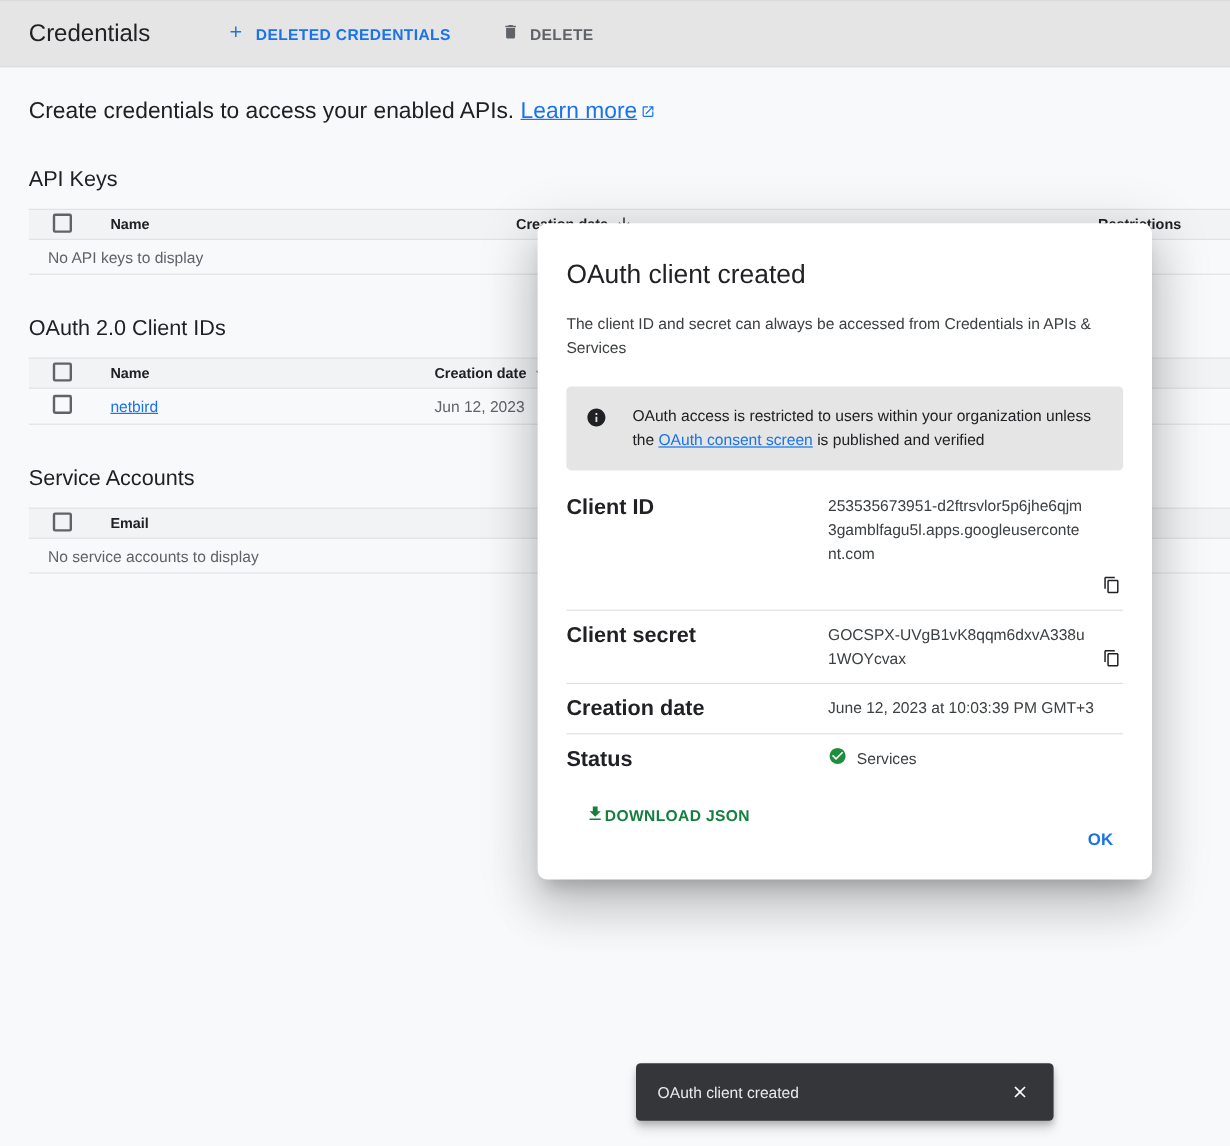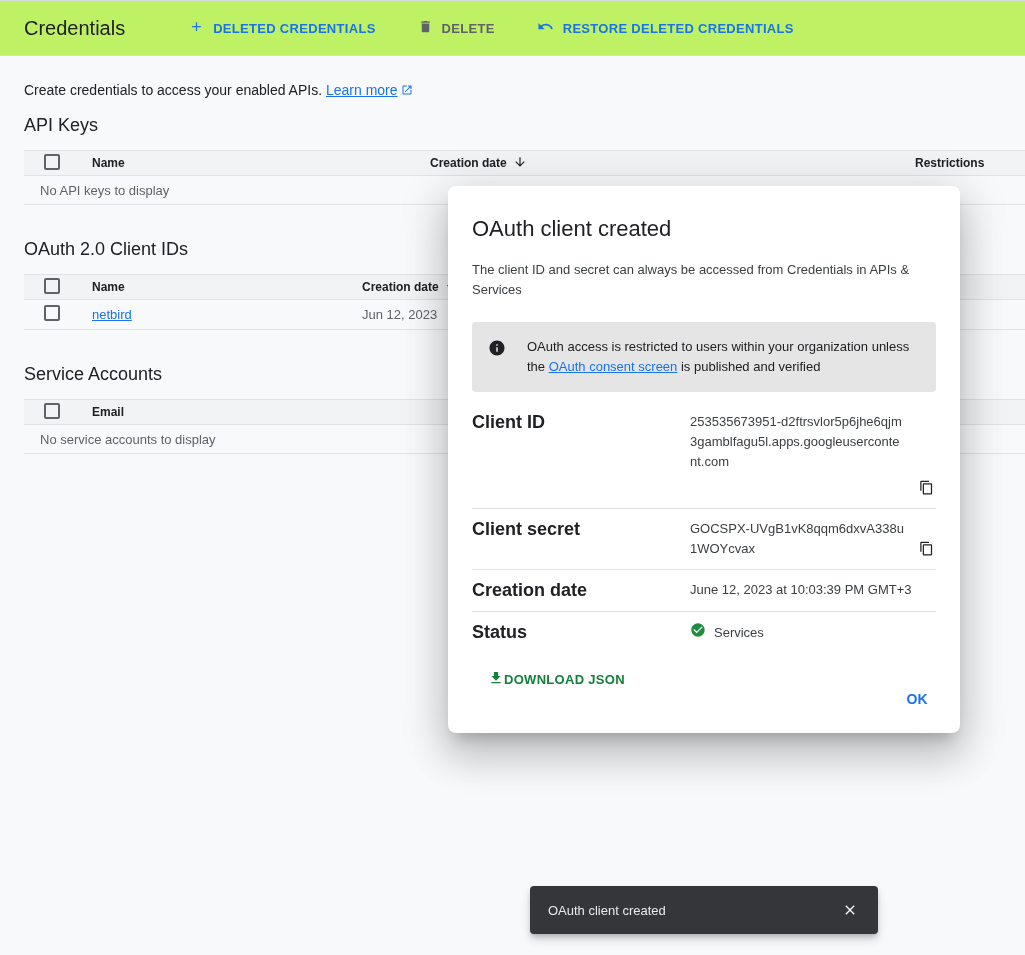--- a/index.html
+++ b/index.html
@@ -8,33 +8,33 @@
     font-family:"Liberation Sans","DejaVu Sans",sans-serif;
     background:#f8f9fa; color:#202124; position:relative; overflow:hidden;
     font-size:13px;
   }
   button { font-family:inherit; background:none; border:none; cursor:pointer; }
 
   
   .toolbar {
     height:56px; display:flex; align-items:center; padding:0 24px;
     border-top:1px solid #dadce0; border-bottom:1px solid #dadce0;
-    background:#bef264;
+    background:#e5e5e5;
   }
   .page-title { font-size:20px; font-weight:400; color:#202124; margin-right:64px; }
   .tb-btn {
     display:inline-flex; align-items:center; gap:9px;
     color:#1a73e8; font-size:13px; font-weight:bold; letter-spacing:.3px;
     margin-right:42px; height:36px;
   }
   .tb-btn.disabled { color:#5f6368; }
   .tb-btn svg { flex:0 0 auto; }
 
   
-  .intro { margin:26px 24px 16px; font-size:14px; color:#202124; }
+  .intro { margin:26px 24px 34px; font-size:19px; color:#202124; }
   .link { color:#1a73e8; text-decoration:underline; cursor:pointer; }
   .ext-icon { display:inline-block; vertical-align:-1px; margin-left:3px; color:#1a73e8; }
 
   
   .section { margin-left:24px; margin-bottom:34px; }
   .section h2 { font-size:18px; font-weight:400; color:#202124; margin-bottom:14px; }
   .table { width:100%; }
   .row { display:grid; align-items:center; border-bottom:1px solid #e1e3e4; }
   .thead { background:#f1f3f4; height:26px; font-size:12px; font-weight:bold; border-top:1px solid #e1e3e4; }
   .t-api .row { grid-template-columns:68px 338px 1fr 110px; }
@@ -113,28 +113,20 @@
 
   <button class="tb-btn disabled">
     <span>
       <svg width="15" height="15" viewBox="0 0 24 24" fill="currentColor">
           <path d="M6 19c0 1.1.9 2 2 2h8c1.1 0 2-.9 2-2V7H6v12zM19 4h-3.5l-1-1h-5l-1 1H5v2h14V4z"></path>
         </svg>
     </span>
     <span>DELETE</span>
   </button>
 
-  <button class="tb-btn">
-    <span>
-      <svg width="17" height="17" viewBox="0 0 24 24" fill="currentColor">
-          <path d="M12.5 8c-2.65 0-5.05.99-6.9 2.6L2 7v9h9l-3.62-3.62c1.39-1.16 3.16-1.88 5.12-1.88 3.54 0 6.55 2.31 7.6 5.5l2.37-.78C21.08 11.03 17.15 8 12.5 8z"></path>
-        </svg>
-    </span>
-    <span>RESTORE DELETED CREDENTIALS</span>
-  </button>
 </div>
 
 <div class="intro">
   <span>Create credentials to access your enabled APIs.</span>
   <span class="link">Learn more</span><span class="ext-icon"><svg width="12" height="12" viewBox="0 0 24 24" fill="currentColor">
         <path d="M19 19H5V5h7V3H5c-1.11 0-2 .9-2 2v14c0 1.1.89 2 2 2h14c1.1 0 2-.9 2-2v-7h-2v7zM14 3v2h3.59l-9.83 9.83 1.41 1.41L19 6.41V10h2V3h-7z"></path>
       </svg></span>
 </div>
 
 <div class="section">

